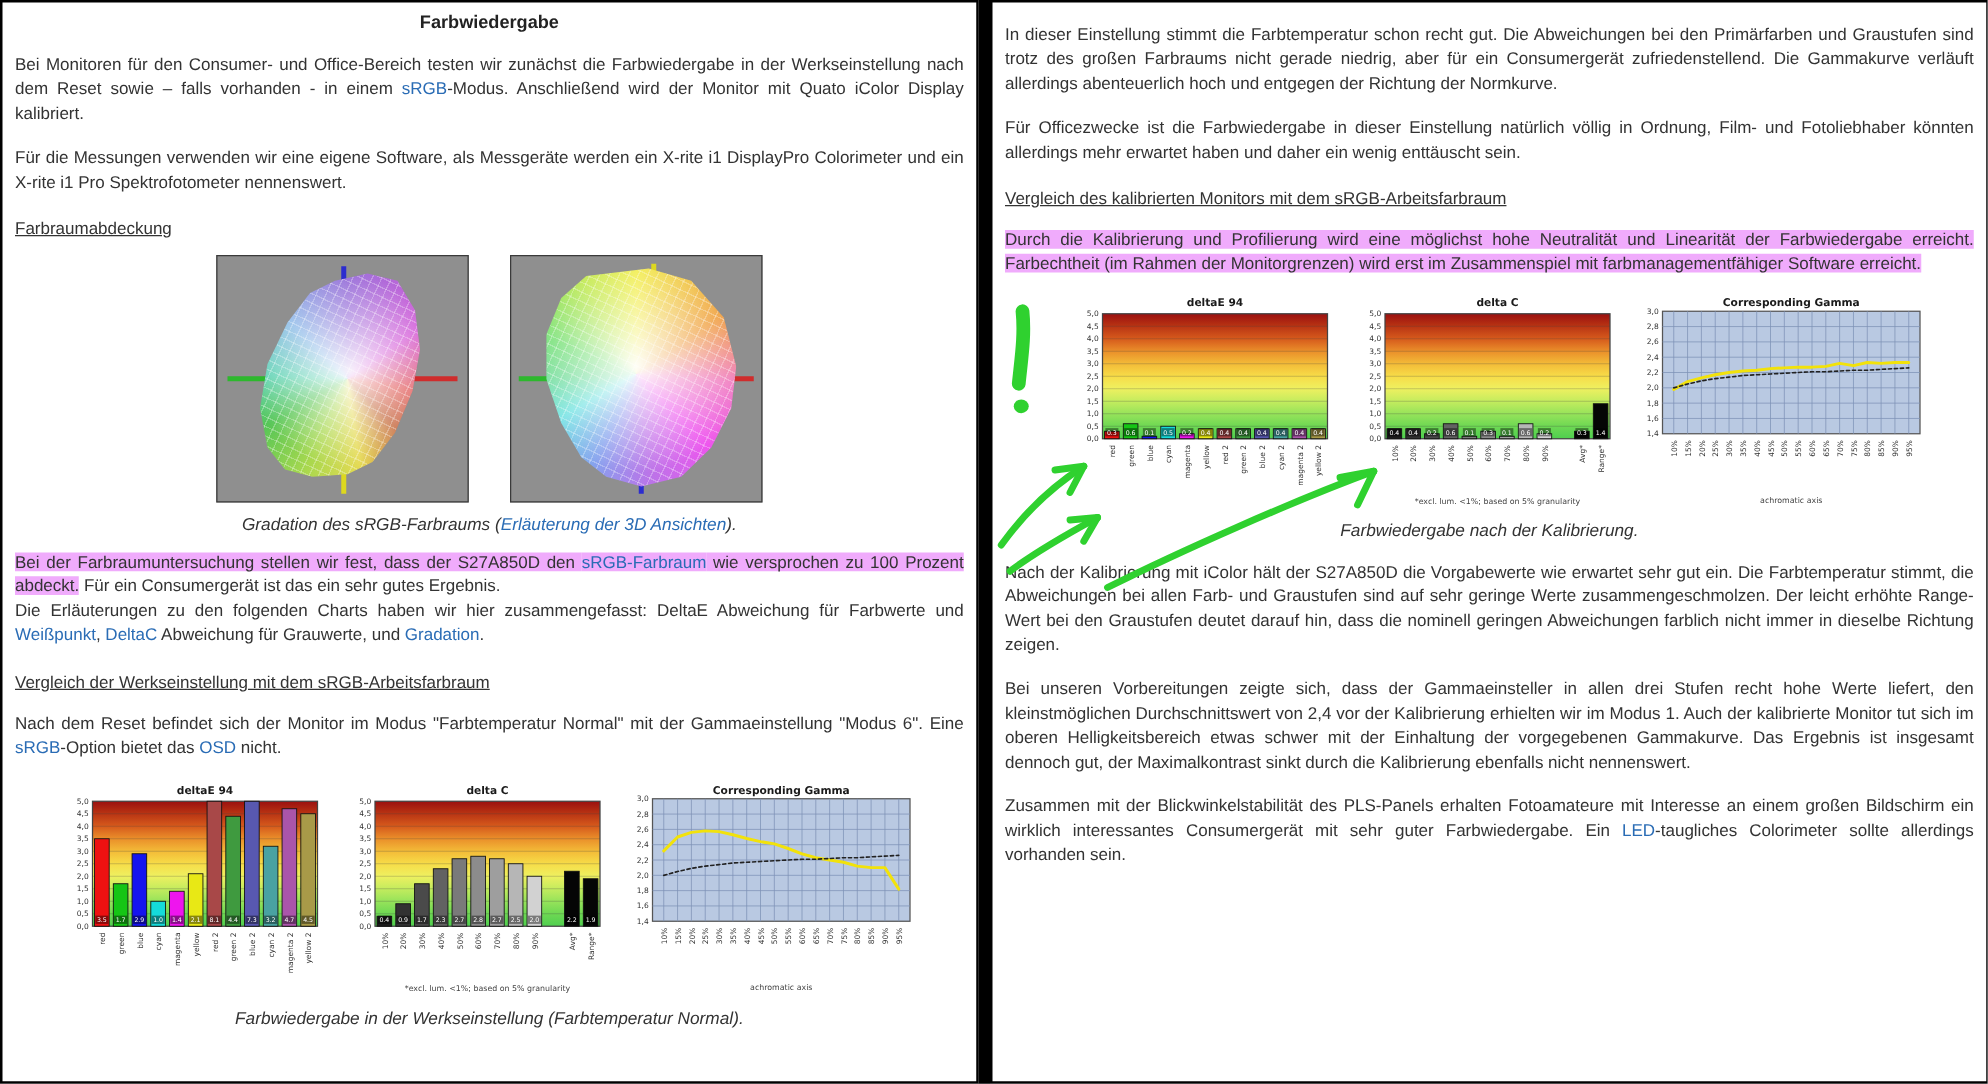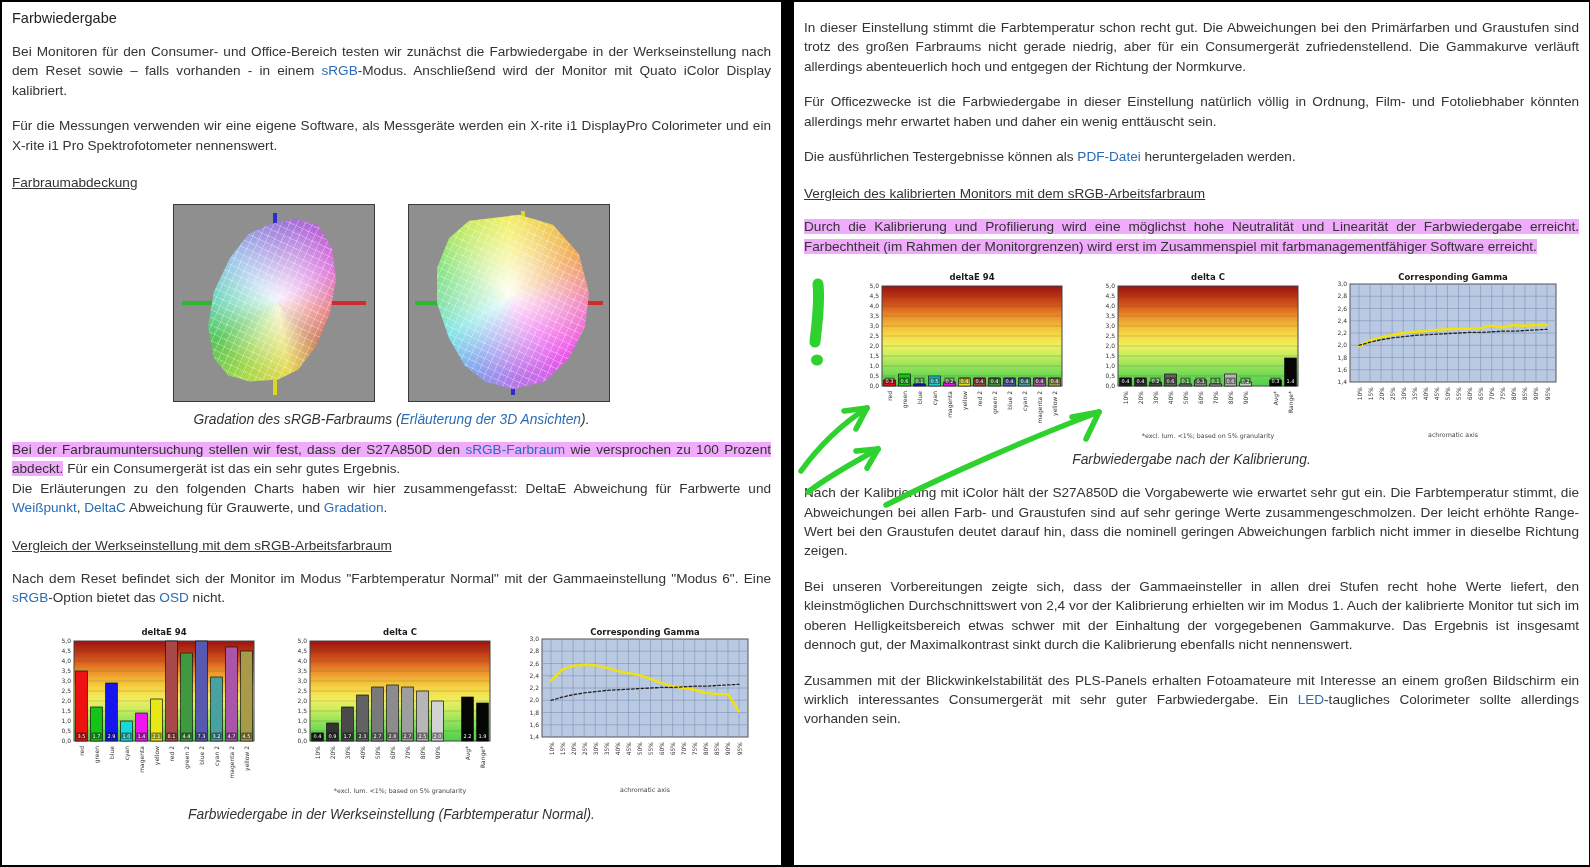--- a/index.html
+++ b/index.html
@@ -2,21 +2,21 @@
 <html lang="de"><head>
 <meta charset="utf-8">
 <style>
   html,body{margin:0;padding:0;}
   body{width:1590px;height:867px;overflow:hidden;background:#000;position:relative;
        font-family:"Liberation Sans","DejaVu Sans",sans-serif;}
   .panel{position:absolute;top:0;height:867px;background:#fff;border:2px solid #000;
          box-sizing:border-box;padding:4px 10px 6px 10px;}
   .panel-left{left:0;width:783px;}
   .panel-right{left:792px;width:799px;}
-  .doc-title{font-size:14.5px;font-weight:normal;color:#222;margin:4px 0 2px 0;}
+  .doc-title{font-size:14.5px;font-weight:bold;color:#222;margin:4px 0 2px 0;text-align:center;}
   .para{font-size:13.6px;line-height:19.4px;color:#333;text-align:justify;margin:16px 0 0 0;}
   .para:first-child{margin-top:12px;}
   .subhead{font-size:13.6px;color:#333;text-decoration:underline;margin:20px 0 0 0;}
   .lnk{color:#2a6cb5;text-decoration:none;cursor:pointer;}
   .hl{background:#f0abfc;}
   .caption{font-size:13.8px;font-style:italic;color:#333;text-align:center;margin:10px 0 0 0;}
   .gamut-row{display:flex;justify-content:center;gap:33px;margin-top:14px;}
   .gamut{width:200px;height:196px;background:#8f8f8f;border:1px solid #3a3a3a;
          position:relative;overflow:hidden;}
   .axis{position:absolute;}
@@ -24,21 +24,21 @@
   .blob::after{content:"";position:absolute;inset:0;
      background:repeating-linear-gradient(25deg,rgba(255,255,255,.28) 0 1px,transparent 1px 7px),
                 repeating-linear-gradient(115deg,rgba(255,255,255,.28) 0 1px,transparent 1px 7px);
      clip-path:inherit;}
   .blob-a{clip-path:polygon(47% 10%,60% 7%,72% 10%,79% 22%,81% 38%,78% 55%,71% 72%,62% 84%,52% 89%,38% 90%,27% 87%,20% 78%,17% 62%,20% 44%,28% 27%,37% 15%);
      background:radial-gradient(circle at 53% 47%,rgba(255,255,255,.9),rgba(255,255,255,0) 52%),
        conic-gradient(from 0deg at 52% 50%,#9b74da 0deg,#d45ad8 55deg,#e04f4f 100deg,#c26034 135deg,#e5da52 172deg,#a8d84e 205deg,#57c657 240deg,#5ed2b2 272deg,#8cb9e8 315deg,#9b74da 360deg);}
   .blob-b{clip-path:polygon(30% 8%,55% 5%,72% 10%,85% 25%,90% 45%,88% 62%,80% 78%,68% 90%,52% 94%,38% 90%,28% 82%,20% 68%,14% 50%,14% 32%,20% 17%);
      background:radial-gradient(circle at 50% 45%,rgba(255,255,255,.95),rgba(255,255,255,0) 58%),
        conic-gradient(from 0deg at 50% 48%,#f2ee52 0deg,#f0a243 55deg,#f07cc0 95deg,#ee55ee 135deg,#bb74e8 172deg,#86a2ee 205deg,#6fe2e2 240deg,#6fdC96 268deg,#74e074 292deg,#c2ea58 330deg,#f2ee52 360deg);}
-  .charts-row{display:flex;align-items:flex-start;gap:14px;margin-top:18px;}
+  .charts-row{display:flex;align-items:flex-start;gap:4px;margin-top:18px;}
   .charts-row-left{padding-left:26px;}
   .figure-wrap{position:relative;}
   .charts-row-right{padding-left:42px;margin-top:14px;}
   .chart{display:block;}
   .chart text{font-family:"DejaVu Sans",sans-serif;}
   .ct{font-size:8.5px;font-weight:bold;text-anchor:middle;fill:#1a1a1a;}
   .yt{font-size:6px;text-anchor:end;fill:#333;}
   .xt{font-size:6px;text-anchor:end;fill:#333;}
   .vl{font-size:5px;text-anchor:middle;fill:#fff;}
   .fn{font-size:6.3px;text-anchor:middle;fill:#444;}
@@ -308,21 +308,20 @@
         <polyline points="41.0,75.3 52.1,72.2 63.1,69.7 74.2,67.9 85.2,66.7 96.3,65.4 107.4,64.8 118.4,64.2 129.5,63.6 140.5,63.0 151.6,62.4 162.6,62.4 173.7,61.8 184.8,61.2 195.8,61.2 206.9,60.5 217.9,59.9 229.0,59.3" fill="none" stroke="#222222" stroke-width="1.3" stroke-dasharray="2.6 2.2" stroke-linejoin="round" stroke-linecap="round"></polyline>
         <text x="135" y="167" class="fn">achromatic axis</text>
       </svg>
   </div>
   <p class="caption">Farbwiedergabe in der Werkseinstellung (Farbtemperatur Normal).</p>
 </div>
 
 <div class="panel panel-right">
   <p class="para"><span>In dieser Einstellung stimmt die Farbtemperatur schon recht gut. Die Abweichungen bei den Primärfarben und Graustufen sind trotz des großen Farbraums nicht gerade niedrig, aber für ein Consumergerät zufriedenstellend. Die Gammakurve verläuft allerdings abenteuerlich hoch und entgegen der Richtung der Normkurve.</span></p>
   <p class="para"><span>Für Officezwecke ist die Farbwiedergabe in dieser Einstellung natürlich völlig in Ordnung, Film- und Fotoliebhaber könnten allerdings mehr erwartet haben und daher ein wenig enttäuscht sein.</span></p>
-  <p class="para"><span>Die ausführlichen Testergebnisse können als </span><a class="lnk">PDF-Datei</a><span> heruntergeladen werden.</span></p>
   <p class="subhead">Vergleich des kalibrierten Monitors mit dem sRGB-Arbeitsfarbraum</p>
   <p class="para"><span class="hl">Durch die Kalibrierung und Profilierung wird eine möglichst hohe Neutralität und Linearität der Farbwiedergabe erreicht. Farbechtheit (im Rahmen der Monitorgrenzen) wird erst im Zusammenspiel mit farbmanagementfähiger Software erreicht.</span></p>
 
   <div class="figure-wrap">
     <div class="charts-row charts-row-right">
       <svg class="chart" width="222" height="172" viewBox="0 0 222 172">
           <defs>
             <linearGradient id="grad3" x1="0" y1="0" x2="0" y2="1">
               <stop offset="0" stop-color="#9b1010"></stop>
               <stop offset=".08" stop-color="#b32d12"></stop>

